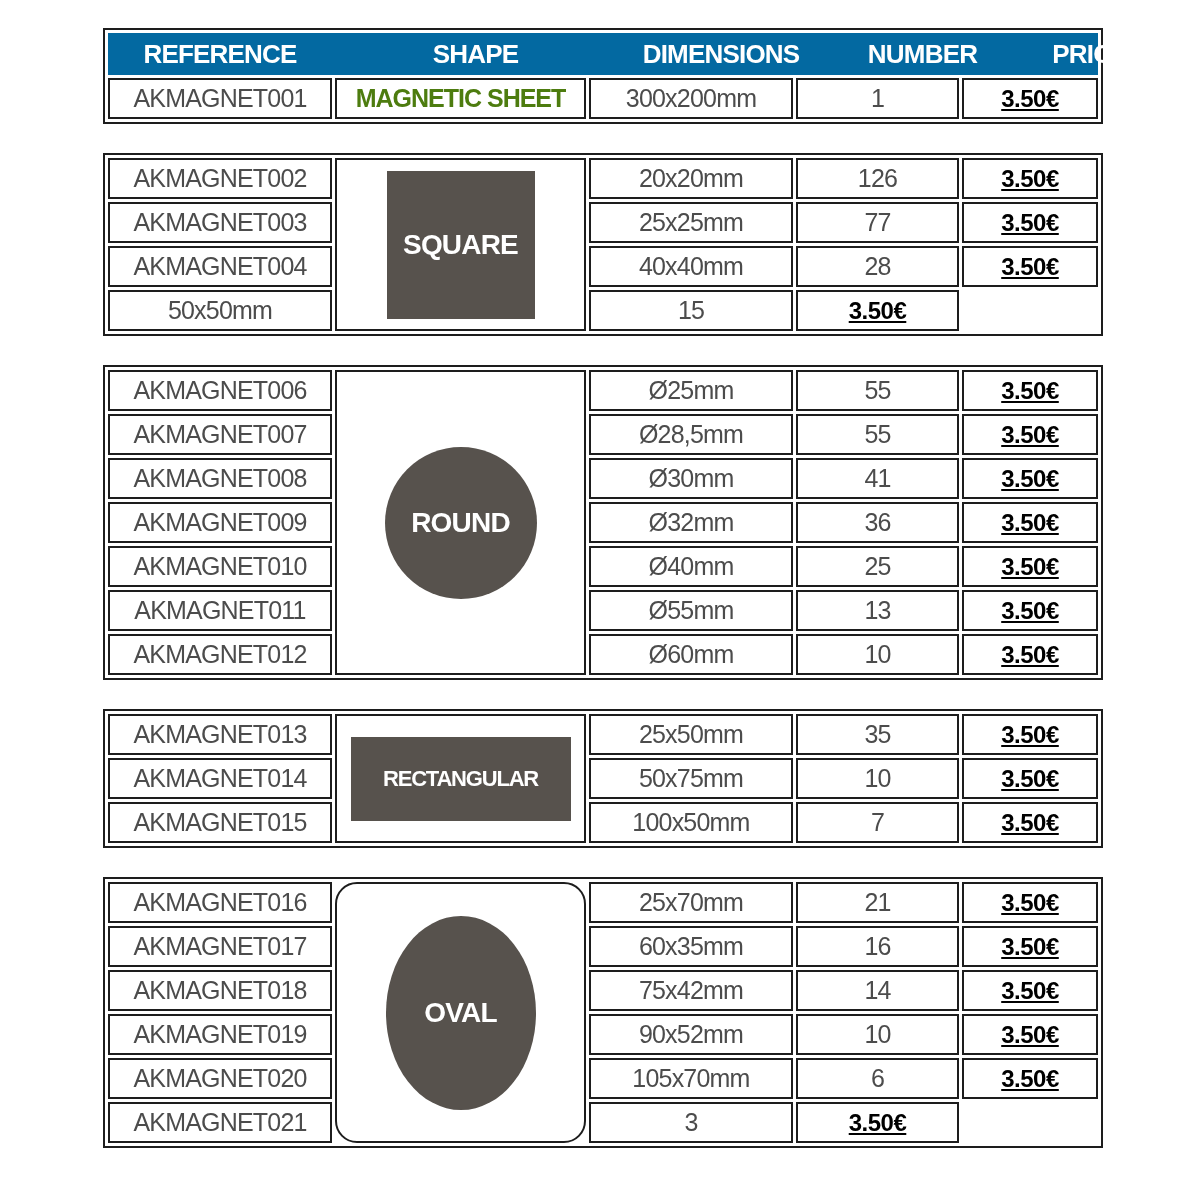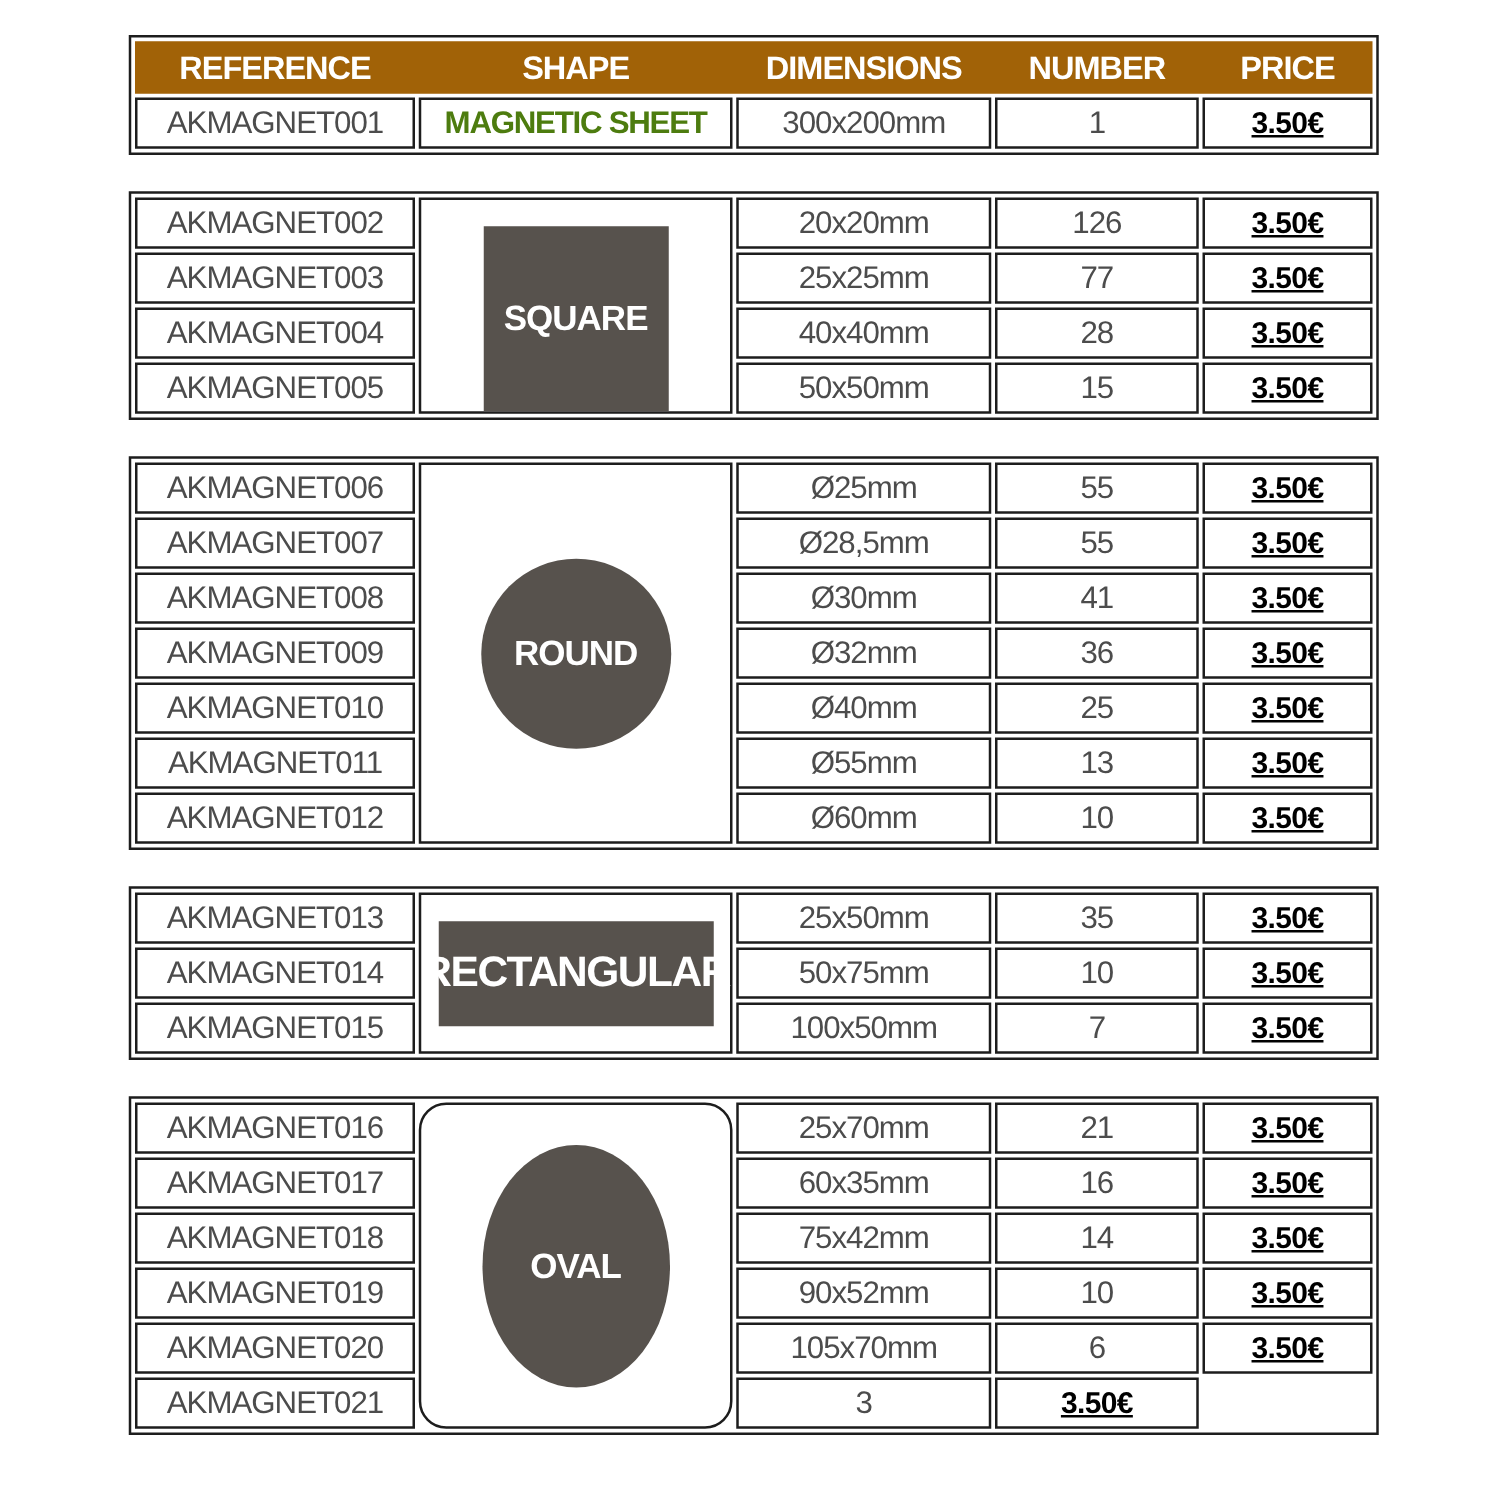--- a/index.html
+++ b/index.html
@@ -51,58 +51,58 @@
   }
   .sheet-cell {
     font-weight: bold;
     color: #4d7c0f;
     font-size: 25px;
     letter-spacing: -1px;
   }
   .headbar {
     grid-column: 1 / -1;
     grid-row: 1;
-    background: #a16207;
+    background: #0369a1;
     display: grid;
     grid-template-columns: 224px 251px 204px 163px 136px;
-    gap: 3px;
+    gap: 18px;
     align-items: center;
   }
   .headbar .hcell {
     color: #ffffff;
     font-weight: bold;
     font-size: 26px;
     text-align: center;
     letter-spacing: -0.8px;
   }
   .shapecell {
     grid-column: 2;
     box-sizing: border-box;
     border: 2px solid #1d1d1d;
     background: #ffffff;
     display: flex;
     align-items: center;
     justify-content: center;
   }
   .rs3 { grid-row: 1 / span 3; }
-  .rs4 { grid-row: 1 / span 4; align-items: flex-end; }
+  .rs4 { grid-row: 1 / span 4; }
   .rs6 { grid-row: 1 / span 6; border-radius: 22px; }
   .rs7 { grid-row: 1 / span 7; }
   .shape {
     background: #57524d;
     display: flex;
     align-items: center;
     justify-content: center;
     color: #ffffff;
     font-weight: bold;
     letter-spacing: -0.8px;
   }
   .shape-square { width: 148px; height: 148px; font-size: 28px; }
   .shape-circle { width: 152px; height: 152px; border-radius: 50%; font-size: 28px; }
-  .shape-rectangle { width: 220px; height: 84px; font-size: 34px; letter-spacing: -1.2px; }
+  .shape-rectangle { width: 220px; height: 84px; font-size: 22px; letter-spacing: -1.2px; }
   .shape-oval { width: 150px; height: 194px; border-radius: 50%; font-size: 28px; }
 </style>
 </head>
 <body>
 
 <div class="catalog">
 
   <div class="group g1">
     <div class="headbar">
       <span class="hcell">REFERENCE</span>
@@ -129,21 +129,20 @@
     <div class="cell">126</div>
     <div class="cell price-cell">3.50€</div>
     <div class="cell">AKMAGNET003</div>
     <div class="cell">25x25mm</div>
     <div class="cell">77</div>
     <div class="cell price-cell">3.50€</div>
     <div class="cell">AKMAGNET004</div>
     <div class="cell">40x40mm</div>
     <div class="cell">28</div>
     <div class="cell price-cell">3.50€</div>
-    <div class="cell">AKMAGNET005</div>
     <div class="cell">50x50mm</div>
     <div class="cell">15</div>
     <div class="cell price-cell">3.50€</div>
   </div>
 
   <div class="group">
     <div class="shapecell rs7">
       <div class="shape shape-circle">
         <span>ROUND</span>
       </div>

